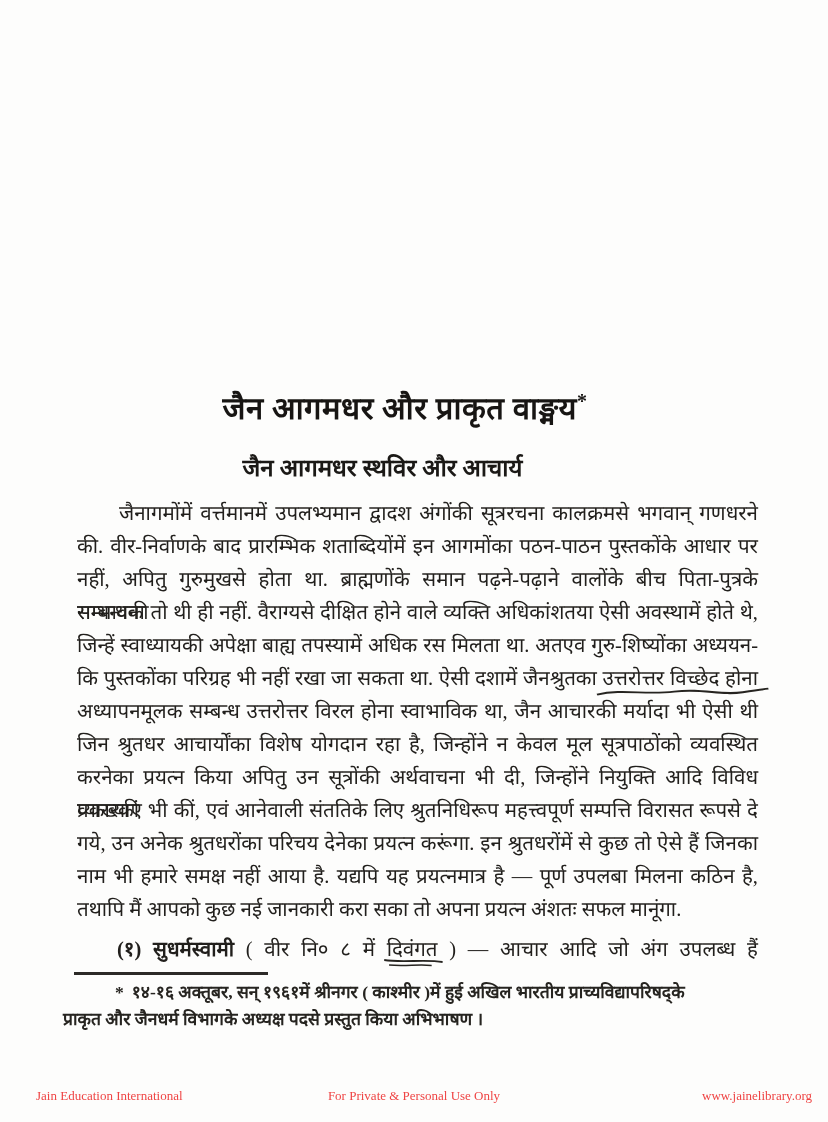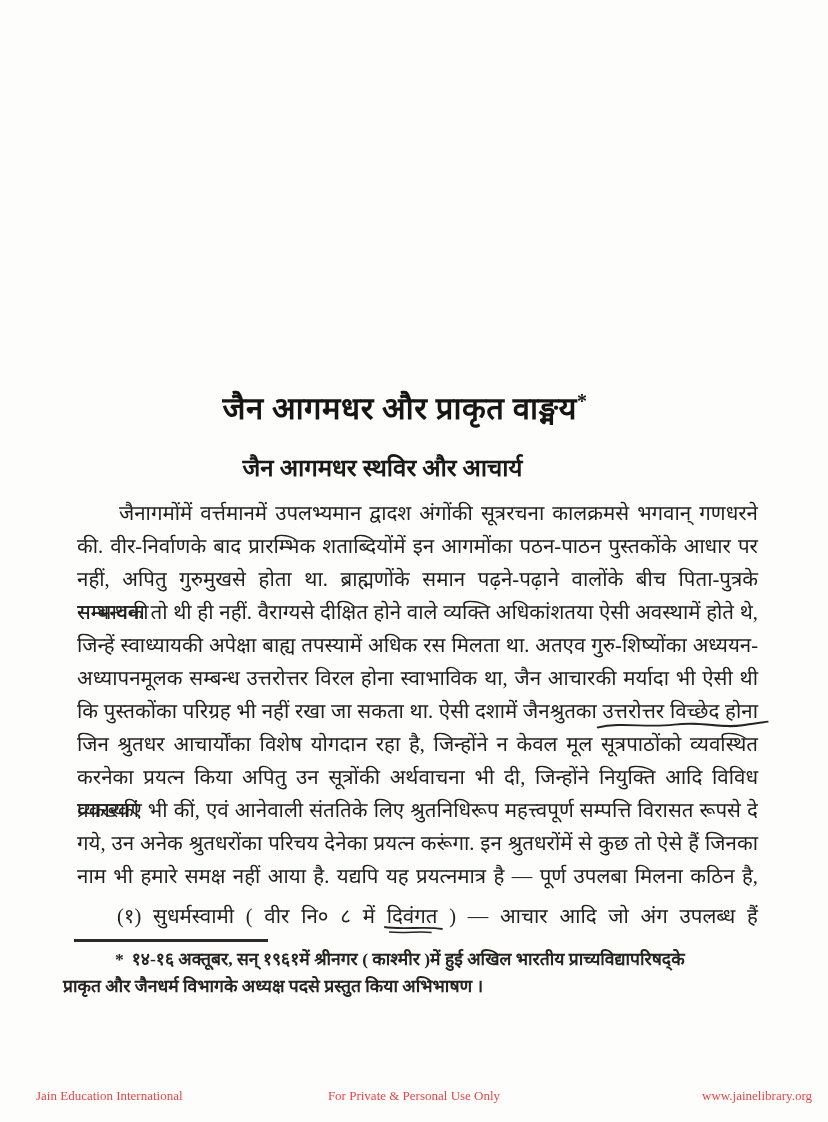--- a/index.html
+++ b/index.html
@@ -71,21 +71,21 @@
   }
 
   .numbered {
     margin-top: 7px;
     line-height: 32px;
     text-align: justify;
     text-align-last: justify;
     padding-left: 40px;
     font-size: 20.5px;
   }
-  .numbered .bold { font-weight: normal; }
+  .numbered .bold { font-weight: bold; }
   .uwrap2 { position: relative; white-space: nowrap; }
   .uwrap2 svg.hand {
     position: absolute;
     left: -4px;
     bottom: -7px;
     width: calc(100% + 10px);
     height: 10px;
     overflow: visible;
     pointer-events: none;
   }
@@ -131,31 +131,32 @@
 
   <h2 class="subtitle">जैन आगमधर स्थविर और आचार्य</h2>
 
   <div class="content">
 
     <div class="bline first">जैनागमोंमें वर्त्तमानमें उपलभ्यमान द्वादश अंगोंकी सूत्ररचना कालक्रमसे भगवान् गणधरने</div>
     <div class="bline">की. वीर-निर्वाणके बाद प्रारम्भिक शताब्दियोंमें इन आगमोंका पठन-पाठन पुस्तकोंके आधार पर</div>
     <div class="bline">नहीं, अपितु गुरुमुखसे होता था. ब्राह्मणोंके समान पढ़ने-पढ़ाने वालोंके बीच पिता-पुत्रके सम्बन्धकी</div>
     <div class="bline">सम्भावना तो थी ही नहीं. वैराग्यसे दीक्षित होने वाले व्यक्ति अधिकांशतया ऐसी अवस्थामें होते थे,</div>
     <div class="bline">जिन्हें स्वाध्यायकी अपेक्षा बाह्य तपस्यामें अधिक रस मिलता था. अतएव गुरु-शिष्योंका अध्ययन-</div>
-    <div class="bline">अध्यापनमूलक सम्बन्ध उत्तरोत्तर विरल होना स्वाभाविक था, जैन आचारकी मर्यादा भी ऐसी थी</div>
-
     <div class="bline"><span>कि पुस्तकोंका परिग्रह भी नहीं रखा जा सकता था. ऐसी दशामें जैनश्रुतका </span><span class="uwrap"><span>उत्तरोत्तर विच्छेद होना</span><svg class="wave" viewBox="0 0 100 10" preserveAspectRatio="none">
             <path d="M0,8 C15,3 28,8.5 45,5.5 C62,2.5 72,9 85,6 C92,4.5 97,3.5 100,3" fill="none" stroke="#262420" stroke-width="1.6"></path>
           </svg></span></div>
+
+    <div class="bline">अध्यापनमूलक सम्बन्ध उत्तरोत्तर विरल होना स्वाभाविक था, जैन आचारकी मर्यादा भी ऐसी थी</div>
 
     <div class="bline">जिन श्रुतधर आचार्योंका विशेष योगदान रहा है, जिन्होंने न केवल मूल सूत्रपाठोंको व्यवस्थित</div>
     <div class="bline">करनेका प्रयत्न किया अपितु उन सूत्रोंकी अर्थवाचना भी दी, जिन्होंने नियुक्ति आदि विविध प्रकारकी</div>
     <div class="bline">व्याख्याएं भी कीं, एवं आनेवाली संततिके लिए श्रुतनिधिरूप महत्त्वपूर्ण सम्पत्ति विरासत रूपसे दे</div>
     <div class="bline">गये, उन अनेक श्रुतधरोंका परिचय देनेका प्रयत्न करूंगा. इन श्रुतधरोंमें से कुछ तो ऐसे हैं जिनका</div>
     <div class="bline">नाम भी हमारे समक्ष नहीं आया है. यद्यपि यह प्रयत्नमात्र है — पूर्ण उपलबा मिलना कठिन है,</div>
+    <div class="bline para-end">तथापि मैं आपको कुछ नई जानकारी करा सका तो अपना प्रयत्न अंशतः सफल मानूंगा.</div>
 
     <div class="numbered"><span class="bold">(१) सुधर्मस्वामी</span><span> ( वीर नि० ८ में </span><span class="uwrap2"><span>दिवंगत</span><svg class="hand" viewBox="0 0 100 10" preserveAspectRatio="none">
             <path d="M2,3 C30,6 70,2 98,5" fill="none" stroke="#262420" stroke-width="2"></path>
             <path d="M10,8 C35,9.5 60,7 80,8.5" fill="none" stroke="#262420" stroke-width="1.4"></path>
           </svg></span><span> ) — आचार आदि जो अंग उपलब्ध हैं</span></div>
 
     <div class="fn-rule"></div>
     <div class="footnote">
       <div class="fn1"><span class="fn-marker">*</span><span>१४-१६ अक्तूबर, सन् १९६१में श्रीनगर ( काश्मीर )में हुई अखिल भारतीय प्राच्यविद्यापरिषद्के</span></div>
       <div class="fn2">प्राकृत और जैनधर्म विभागके अध्यक्ष पदसे प्रस्तुत किया अभिभाषण ।</div>

